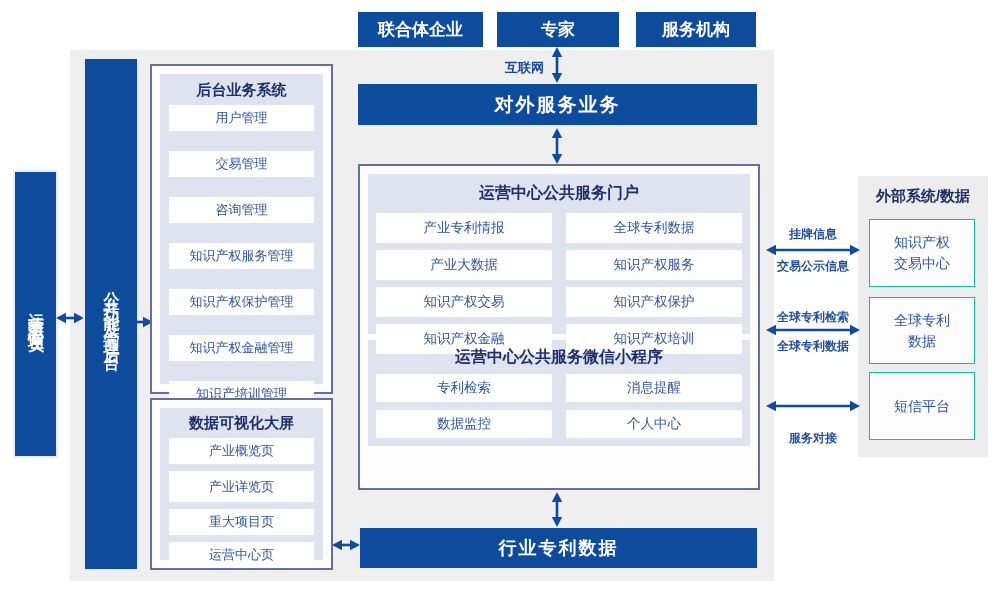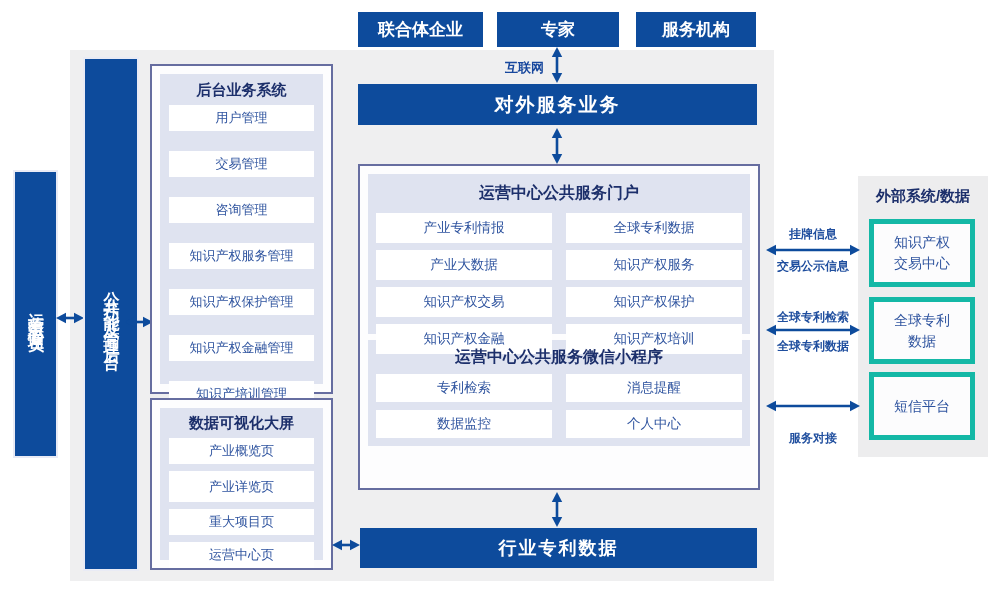--- a/index.html
+++ b/index.html
@@ -9,21 +9,21 @@
   .bluebox{background:#0d4b9c;color:#ffffff;font-weight:bold;display:flex;align-items:center;justify-content:center;}
   .vbar{background:#0d4b9c;color:#ffffff;font-weight:bold;display:flex;align-items:center;justify-content:center;border:2px solid #e9ebf5;}
   .vbar span{writing-mode:vertical-rl;text-orientation:upright;font-size:16px;}
   .outer{background:#fdfdfe;border:2px solid #666da0;padding:8px;}
   .panel{background:#dfe3f0;display:flex;flex-direction:column;box-sizing:border-box;}
   .ptitle{color:#1c2f6b;font-weight:bold;text-align:center;font-size:15px;flex:0 0 auto;}
   .vlist{display:flex;flex-direction:column;gap:20px;margin:5px 9px 0;}
   .item{background:#ffffff;color:#2f549f;display:flex;align-items:center;justify-content:center;font-size:13px;flex:0 0 auto;}
   .grid2{display:grid;grid-template-columns:1fr 1fr;column-gap:14px;margin:0 8px;}
   .extpanel{background:#ededee;}
-  .extbox{background:#fcfcfd;border:5px solid #14b8a6;color:#2f549f;display:flex;flex-direction:column;align-items:center;justify-content:center;font-size:14px;line-height:1.5;}
+  .extbox{background:#fcfcfd;border:1px solid #14b8a6;color:#2f549f;display:flex;flex-direction:column;align-items:center;justify-content:center;font-size:14px;line-height:1.5;}
   .linklabel{color:#1f4e9e;font-size:12px;font-weight:600;text-align:center;}
   .inet{color:#17479d;font-size:13px;font-weight:bold;text-align:right;}
   svg{display:block;}
 </style>
 </head>
 <body>
 
 <div class="page">
 
   <div class="abs" style="left:70px;top:50px;width:704px;height:531px;background:#efeff0;"></div>

